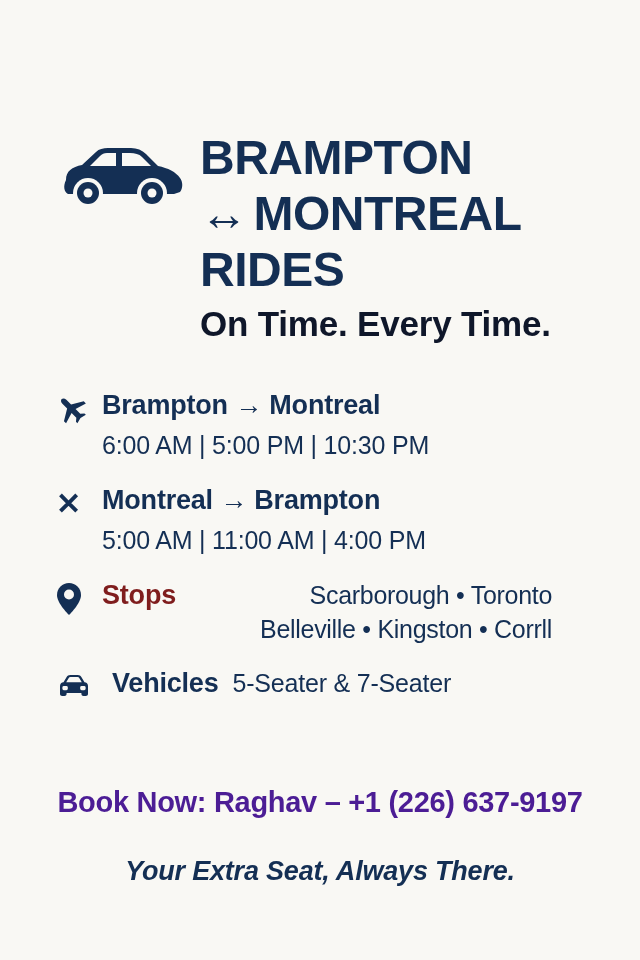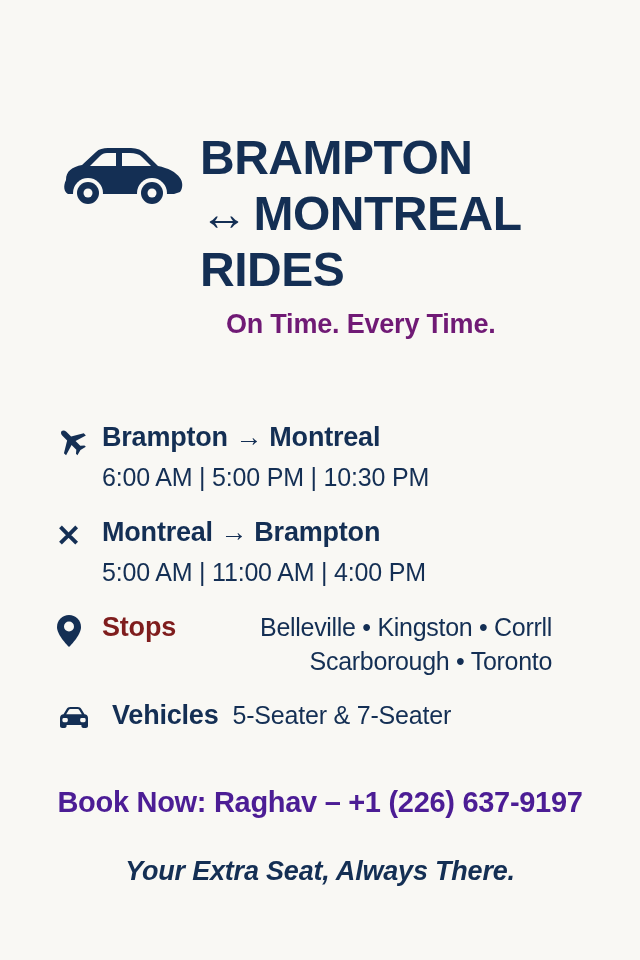--- a/index.html
+++ b/index.html
@@ -57,36 +57,35 @@
     color: #142f54;
     white-space: nowrap;
   }
   .title-line .arrow-2way {
     display: inline-block;
     margin-right: 6px;
     font-weight: bold;
   }
   .subtitle {
     margin-top: 10px;
-    font-size: 27px;
+    font-size: 35px;
     font-weight: bold;
     line-height: 32px;
-    color: #701a75;
+    color: #0f172a;
     letter-spacing: -0.2px;
     text-align: center;
     white-space: nowrap;
   }
 
   
   .info {
     position: absolute;
     left: 0;
     top: 388px;
     width: 640px;
-    margin-top: 32px;
   }
 
   .row {
     display: flex;
     flex-direction: row;
     align-items: flex-start;
     padding-left: 56px;
     box-sizing: border-box;
     width: 640px;
   }
@@ -270,22 +269,22 @@
       <div class="row-icon">
         <svg width="26" height="34" viewBox="0 0 26 34" xmlns="http://www.w3.org/2000/svg" aria-hidden="true">
           <path d="M13 1 C6.4 1 1 6.4 1 13 C1 21.5 13 33 13 33 C13 33 25 21.5 25 13 C25 6.4 19.6 1 13 1 Z" fill="#142f54"></path>
           <circle cx="13" cy="12.5" r="5" fill="#f9f8f4"></circle>
         </svg>
       </div>
       <div class="row-body">
         <div class="stops-inline">
           <div class="stops-label">Stops</div>
           <div class="stops-values">
+            <div>Scarborough • Toronto</div>
             <div>Belleville • Kingston • Corrll</div>
-            <div>Scarborough • Toronto</div>
           </div>
         </div>
       </div>
     </div>
 
     <div class="row row-vehicles">
       <div class="row-icon">
         <svg width="36" height="28" viewBox="0 0 36 28" xmlns="http://www.w3.org/2000/svg" aria-hidden="true">
           <path d="M4 13 C4 10.5 5.5 9.5 7.5 9.2 L10.5 4.2 C11.3 2.8 12.6 2 14.2 2 L21.8 2 C23.4 2 24.7 2.8 25.5 4.2 L28.5 9.2 C30.5 9.5 32 10.5 32 13 L32 21 C32 22.2 31 23 29.8 23 L27.5 23 C26.3 23 25.4 22.2 25.4 21 L25.4 20 L10.6 20 L10.6 21 C10.6 22.2 9.7 23 8.5 23 L6.2 23 C5 23 4 22.2 4 21 Z" fill="#142f54"></path>
           <path d="M12.6 5.2 C13 4.4 13.6 4 14.5 4 L21.5 4 C22.4 4 23 4.4 23.4 5.2 L25.8 9.3 L10.2 9.3 Z" fill="#f9f8f4"></path>

